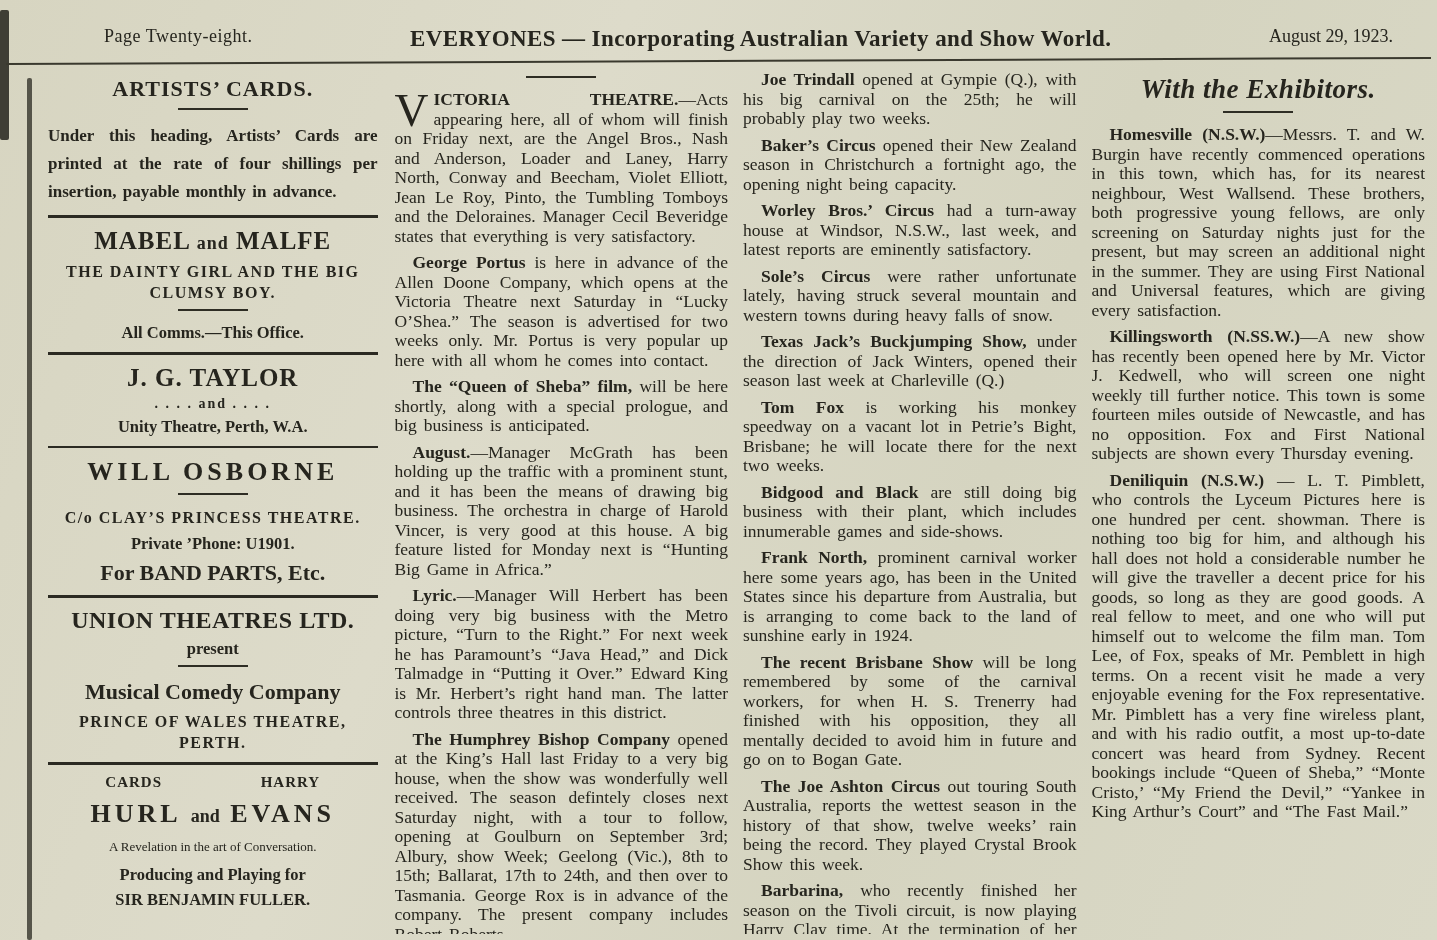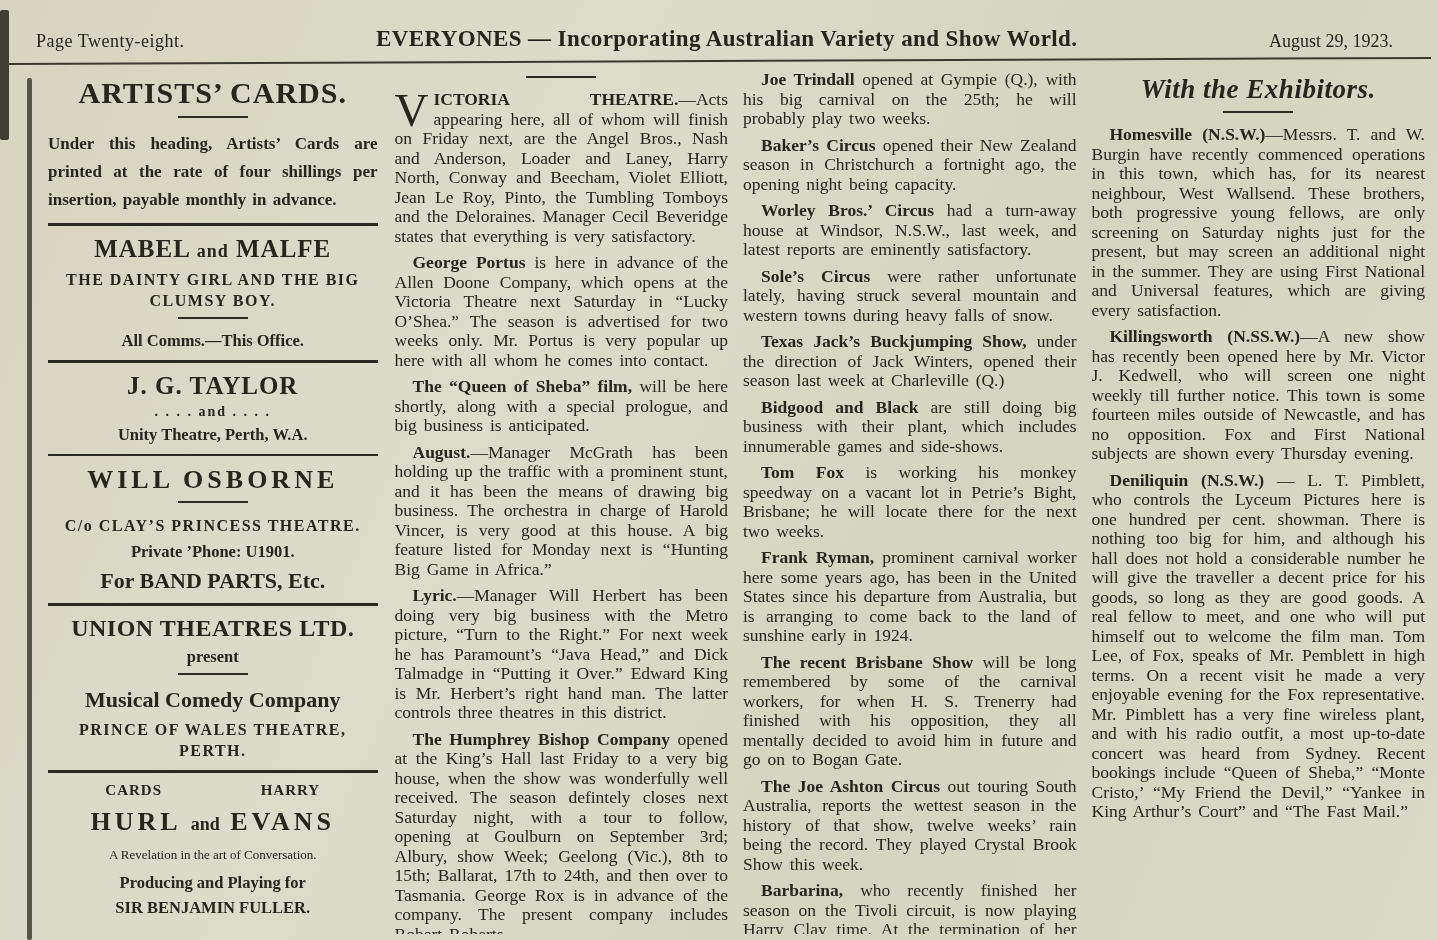--- a/index.html
+++ b/index.html
@@ -7,40 +7,40 @@
     position:relative;width:1437px;height:940px;overflow:hidden;
     background:linear-gradient(112deg,#d7d5c1 0%,#dddbca 35%,#d5d4c0 65%,#dad9c7 100%);
     color:#26251e;
     font-family:"Liberation Serif","DejaVu Serif",serif;
   }
   
   .edge-blob{position:absolute;left:0;top:10px;width:9px;height:130px;background:#24231c;border-radius:2px;opacity:.85;}
   .col-rule-left{position:absolute;left:27px;top:78px;bottom:0;width:5px;background:#34332a;opacity:.8;border-radius:2px;}
 
   
-  .masthead{display:flex;justify-content:space-between;align-items:flex-end;padding:26px 44px 6px 36px;}
+  .masthead{display:flex;justify-content:space-between;align-items:flex-start;padding:26px 44px 6px 60px;margin-left:44px;}
   .pagenum{font-size:18px;letter-spacing:.5px;}
   .mast-title{font-size:23px;font-weight:700;letter-spacing:.4px;flex:1;text-align:center;}
   .issue-date{font-size:18px;}
   .header-rule{border-top:2.5px solid #3a392e;margin:2px 6px 0 6px;transform:rotate(-0.25deg);}
 
   
   .columns{display:flex;gap:15px;padding:8px 12px 0 46px;height:864px;}
   .col{flex:1;overflow:hidden;}
 
   .col-title{font-size:27px;font-weight:700;font-style:italic;text-align:center;margin:4px 0 6px;letter-spacing:.5px;}
   .rule-short{width:70px;border-top:2.5px solid #2e2d24;margin:6px auto 12px;}
   .para{font-size:17.5px;line-height:19.5px;word-spacing:2.5px;text-align:justify;text-indent:18px;margin:0 0 7px;}
   .para .lead{font-weight:700;}
   .para.dropcap-para{text-indent:0;}
   .dropcap{float:left;font-size:47px;line-height:37px;padding:2px 5px 0 0;}
 
   
   .col-ads{text-align:center;}
-  .ad-title{font-size:30px;font-weight:700;letter-spacing:1px;margin:6px 0 2px;}
+  .ad-title{font-size:22px;font-weight:700;letter-spacing:1px;margin:6px 0 2px;}
   .rule-thick{border-top:3.5px solid #2b2a22;margin:9px 2px;}
   .rule-thin{border-top:2px solid #2b2a22;margin:9px 2px;}
   .ad-intro{font-size:17px;font-weight:700;text-align:justify;line-height:28px;word-spacing:2px;margin:6px 2px;}
   .ad-big{font-size:25px;font-weight:700;letter-spacing:1px;margin:6px 0 2px;}
   .ad-big .conj{font-size:18px;}
   .ad-caps{font-size:16px;font-weight:700;letter-spacing:1.5px;line-height:21px;margin:6px 0;}
   .ad-line{font-size:16.5px;font-weight:700;margin:5px 0;}
   .ad-and{font-size:14px;font-weight:700;letter-spacing:2px;margin:4px 0;}
   .ad-wide{font-size:26px;font-weight:700;letter-spacing:4px;margin:8px 0 2px;}
   .ad-band{font-size:22px;font-weight:700;margin:6px 0;}
@@ -137,23 +137,23 @@
       <p class="para"><b class="lead">Lyric.</b><span>—Manager Will Herbert has been doing very big business with the Metro picture, “Turn to the Right.” For next week he has Paramount’s “Java Head,” and Dick Talmadge in “Putting it Over.” Edward King is Mr. Herbert’s right hand man. The latter controls three theatres in this district.</span></p>
       <p class="para"><b class="lead">The Humphrey Bishop Company</b><span> opened at the King’s Hall last Friday to a very big house, when the show was wonderfully well received. The season defintely closes next Saturday night, with a tour to follow, opening at Goulburn on September 3rd; Albury, show Week; Geelong (Vic.), 8th to 15th; Ballarat, 17th to 24th, and then over to Tasmania. George Rox is in advance of the company. The present company includes Robert Roberts</span></p>
     </section>
 
     <section class="col">
       <p class="para"><b class="lead">Joe Trindall</b><span> opened at Gympie (Q.), with his big carnival on the 25th; he will probably play two weeks.</span></p>
       <p class="para"><b class="lead">Baker’s Circus</b><span> opened their New Zealand season in Christchurch a fortnight ago, the opening night being capacity.</span></p>
       <p class="para"><b class="lead">Worley Bros.’ Circus</b><span> had a turn-away house at Windsor, N.S.W., last week, and latest reports are eminently satisfactory.</span></p>
       <p class="para"><b class="lead">Sole’s Circus</b><span> were rather unfortunate lately, having struck several mountain and western towns during heavy falls of snow.</span></p>
       <p class="para"><b class="lead">Texas Jack’s Buckjumping Show,</b><span> under the direction of Jack Winters, opened their season last week at Charleville (Q.)</span></p>
+      <p class="para"><b class="lead">Tom Fox</b><span> is working his monkey speedway on a vacant lot in Petrie’s Bight, Brisbane; he will locate there for the next two weeks.</span></p>
       <p class="para"><b class="lead">Bidgood and Black</b><span> are still doing big business with their plant, which includes innumerable games and side-shows.</span></p>
-      <p class="para"><b class="lead">Tom Fox</b><span> is working his monkey speedway on a vacant lot in Petrie’s Bight, Brisbane; he will locate there for the next two weeks.</span></p>
-      <p class="para"><b class="lead">Frank Ryman,</b><span> prominent carnival worker here some years ago, has been in the United States since his departure from Australia, but is arranging to come back to the land of sunshine early in 1924.</span></p>
+      <p class="para"><b class="lead">Frank North,</b><span> prominent carnival worker here some years ago, has been in the United States since his departure from Australia, but is arranging to come back to the land of sunshine early in 1924.</span></p>
       <p class="para"><b class="lead">The recent Brisbane Show</b><span> will be long remembered by some of the carnival workers, for when H. S. Trenerry had finished with his opposition, they all mentally decided to avoid him in future and go on to Bogan Gate.</span></p>
       <p class="para"><b class="lead">The Joe Ashton Circus</b><span> out touring South Australia, reports the wettest season in the history of that show, twelve weeks’ rain being the record. They played Crystal Brook Show this week.</span></p>
       <p class="para"><b class="lead">Barbarina,</b><span> who recently finished her season on the Tivoli circuit, is now playing Harry Clay time. At the termination of her present engagement, she leaves to join her father’s circus in New Zealand, taking with her Maudie</span></p>
     </section>
 
     <section class="col">
       <h2 class="col-title">With the Exhibitors.</h2>
       <div class="rule-short"></div>
       <p class="para"><b class="lead">Homesville (N.S.W.)</b><span>—Messrs. T. and W. Burgin have recently commenced operations in this town, which has, for its nearest neighbour, West Wallsend. These brothers, both progressive young fellows, are only screening on Saturday nights just for the present, but may screen an additional night in the summer. They are using First National and Universal features, which are giving every satisfaction.</span></p>
       <p class="para"><b class="lead">Killingsworth (N.SS.W.)</b><span>—A new show has recently been opened here by Mr. Victor J. Kedwell, who will screen one night weekly till further notice. This town is some fourteen miles outside of Newcastle, and has no opposition. Fox and First National subjects are shown every Thursday evening.</span></p>

